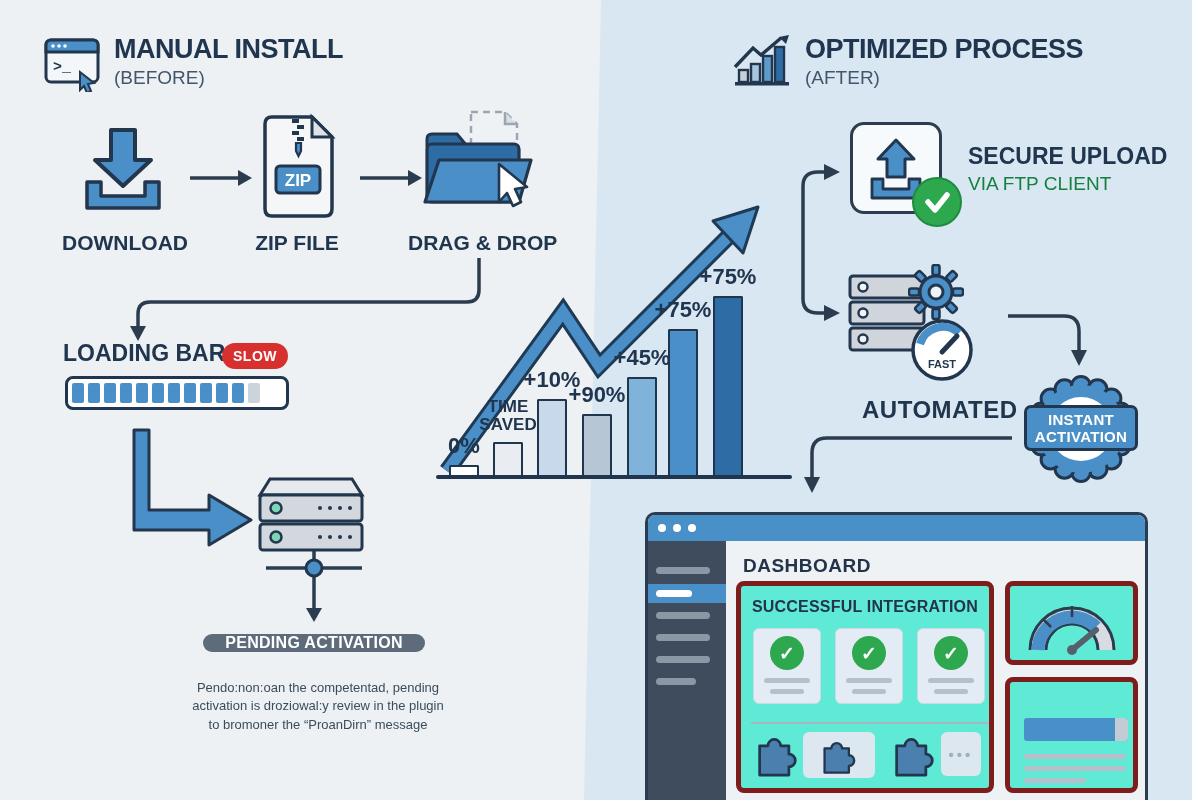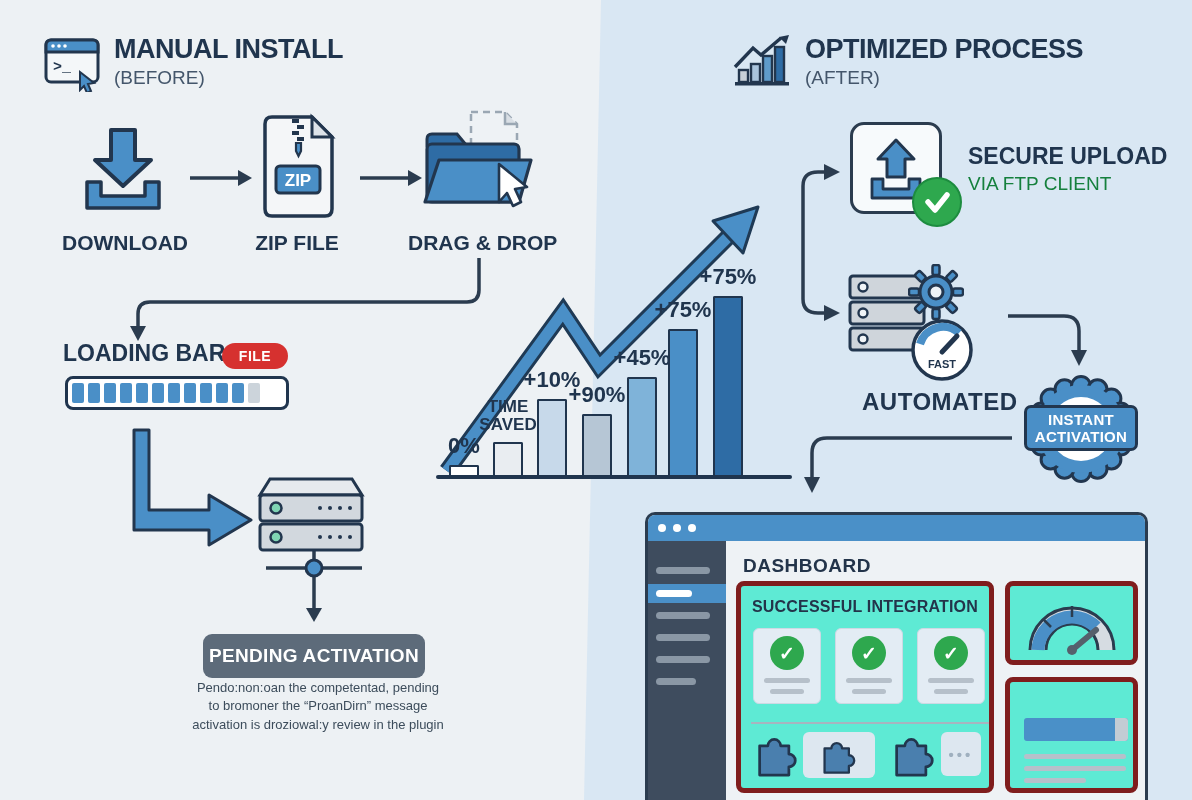--- a/index.html
+++ b/index.html
@@ -17,22 +17,22 @@
   .step-label { font-size:21px; font-weight:bold; color:#20354e; text-align:center; white-space:nowrap; }
 
   .loading-title { font-size:23px; font-weight:bold; color:#20354e; white-space:nowrap; }
   .pill-slow { background:#d6312f; color:#fff; font-size:14px; font-weight:bold;
     border-radius:14px; width:66px; height:26px; display:flex; align-items:center; justify-content:center; letter-spacing:0.5px; }
   .progress { width:224px; height:34px; background:#fff; border:3px solid #20354e; border-radius:8px;
     display:flex; align-items:center; gap:4px; padding:0 4px; }
   .seg { width:12px; height:20px; border-radius:2px; }
   .seg.on { background:#4a8fc7; } .seg.off { background:#ccd4db; }
 
-  .badge-pending { background:#5d6b7a; color:#fff; font-weight:bold; font-size:19px;
-    width:222px; height:44px; border-radius:9px; display:flex; align-items:center; justify-content:center; letter-spacing:0.3px; }
+  .badge-pending { background:#5d6b7a; color:#fff; font-weight:bold; font-size:16px;
+    width:222px; height:18px; border-radius:9px; display:flex; align-items:center; justify-content:center; letter-spacing:0.3px; }
   .note { width:340px; text-align:center; font-size:13px; color:#3c4c5b; line-height:1.42; }
 
   
   #chart { left:438px; top:258px; width:356px; height:218px; }
   .bar { position:absolute; bottom:0; width:30px; border:2.5px solid #20354e; border-bottom:none; border-radius:2px 2px 0 0; }
   .bar-label { position:absolute; font-size:22px; font-weight:bold; color:#20354e; text-align:center;
     white-space:pre-line; transform:translateX(-50%); line-height:1.1; }
   #baseline { left:436px; top:475px; width:356px; height:4px; background:#20354e; border-radius:2px; }
 
   .su-title { font-size:23px; font-weight:bold; color:#20354e; white-space:nowrap; }
@@ -167,21 +167,21 @@
     </g>
     <path d="M90,6 v12 h12" fill="#d9dfe5" stroke="#9aa7b3" stroke-width="2.5"></path>
     <path d="M12,40 v-7 q0,-5 5,-5 h25 l10,12 z" fill="#2e6ca5" stroke="#22364e" stroke-width="3"></path>
     <rect x="12" y="38" width="92" height="58" rx="5" fill="#2e6ca5" stroke="#22364e" stroke-width="3.2"></rect>
     <path d="M10,96 L24,54 h92 L104,96 z" fill="#4a8fc7" stroke="#22364e" stroke-width="3.2" stroke-linejoin="round"></path>
     <path d="M84,58 l28,23 -12,2 6,13 -8,4 -6,-13 -8,9 z" fill="#fff" stroke="#22364e" stroke-width="2.6" stroke-linejoin="round"></path>
   </svg>
   <div class="abs step-label" style="left:408px;top:231px;width:144px">DRAG &amp; DROP</div>
 
   <div class="abs loading-title" style="left:63px;top:340px">LOADING BAR</div>
-  <div class="abs pill-slow" style="left:222px;top:343px">FILE</div>
+  <div class="abs pill-slow" style="left:222px;top:343px">SLOW</div>
   <div class="abs progress" style="left:65px;top:376px" id="progress">
       <div class="seg on"></div>
       <div class="seg on"></div>
       <div class="seg on"></div>
       <div class="seg on"></div>
       <div class="seg on"></div>
       <div class="seg on"></div>
       <div class="seg on"></div>
       <div class="seg on"></div>
       <div class="seg on"></div>
@@ -206,22 +206,22 @@
         <circle cx="68" cy="75" r="2"></circle>
         <circle cx="78" cy="75" r="2"></circle>
         <circle cx="88" cy="75" r="2"></circle>
         <circle cx="98" cy="75" r="2"></circle>
       </g>
   </svg>
 
   <div class="abs badge-pending" style="left:203px;top:634px">PENDING ACTIVATION</div>
   <div class="abs note" style="left:148px;top:679px">
     <div>Pendo:non:oan the competentad, pending</div>
+    <div>activation is droziowal:y review in the plugin</div>
     <div>to bromoner the “ProanDirn” message</div>
-    <div>activation is droziowal:y review in the plugin</div>
   </div>
 
   <div class="abs" id="chart">
       <div class="bar" style="left: 11px; height: 11px; background: rgb(255, 255, 255);"></div>
       <div class="bar-label" style="left: 26px; bottom: 18px;">0%</div>
       <div class="bar" style="left: 55px; height: 34px; background: rgb(233, 237, 241);"></div>
       <div class="bar-label" style="left: 70px; bottom: 41px; font-size: 17px;">TIME
 SAVED</div>
       <div class="bar" style="left: 99px; height: 77px; background: rgb(199, 217, 234);"></div>
       <div class="bar-label" style="left: 114px; bottom: 84px;">+10%</div>
@@ -274,21 +274,21 @@
     <circle cx="28" cy="28" r="16" fill="#4a8fc7" stroke="#22364e" stroke-width="3"></circle>
     <circle cx="28" cy="28" r="7" fill="#edf2f6" stroke="#22364e" stroke-width="3"></circle>
   </svg>
   <svg class="abs" style="left:910px;top:318px" width="64" height="64" viewBox="0 0 64 64">
     <circle cx="32" cy="32" r="29" fill="#fff" stroke="#22364e" stroke-width="3.5"></circle>
     <path d="M10,26 A24,24 0 0 1 49,15" fill="none" stroke="#4a8fc7" stroke-width="8"></path>
     <line x1="32" y1="34" x2="47" y2="18" stroke="#22364e" stroke-width="5" stroke-linecap="round"></line>
     <text x="32" y="50" text-anchor="middle" font-size="11" font-weight="bold" fill="#22364e">FAST</text>
   </svg>
 
-  <div class="abs automated" style="left:862px;top:388px">AUTOMATED</div>
+  <div class="abs automated" style="left:862px;top:396px">AUTOMATED</div>
 
   <svg class="abs" style="left:1018px;top:372px" width="126" height="116" viewBox="0 0 126 116">
     <g id="scallops">
         <circle cx="106.0" cy="57.0" r="9.5" fill="#4a8fc7" stroke="#22364e" stroke-width="3"></circle>
         <circle cx="102.7" cy="73.5" r="9.5" fill="#4a8fc7" stroke="#22364e" stroke-width="3"></circle>
         <circle cx="93.4" cy="87.4" r="9.5" fill="#4a8fc7" stroke="#22364e" stroke-width="3"></circle>
         <circle cx="79.5" cy="96.7" r="9.5" fill="#4a8fc7" stroke="#22364e" stroke-width="3"></circle>
         <circle cx="63.0" cy="100.0" r="9.5" fill="#4a8fc7" stroke="#22364e" stroke-width="3"></circle>
         <circle cx="46.5" cy="96.7" r="9.5" fill="#4a8fc7" stroke="#22364e" stroke-width="3"></circle>
         <circle cx="32.6" cy="87.4" r="9.5" fill="#4a8fc7" stroke="#22364e" stroke-width="3"></circle>

